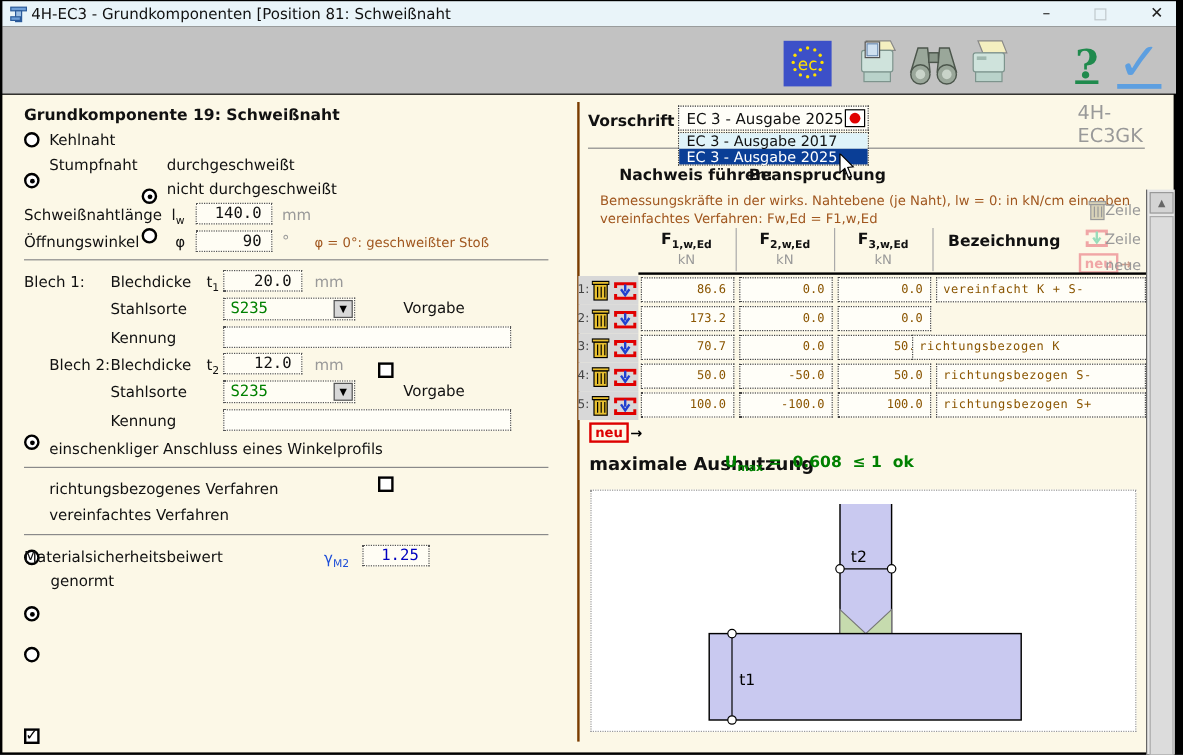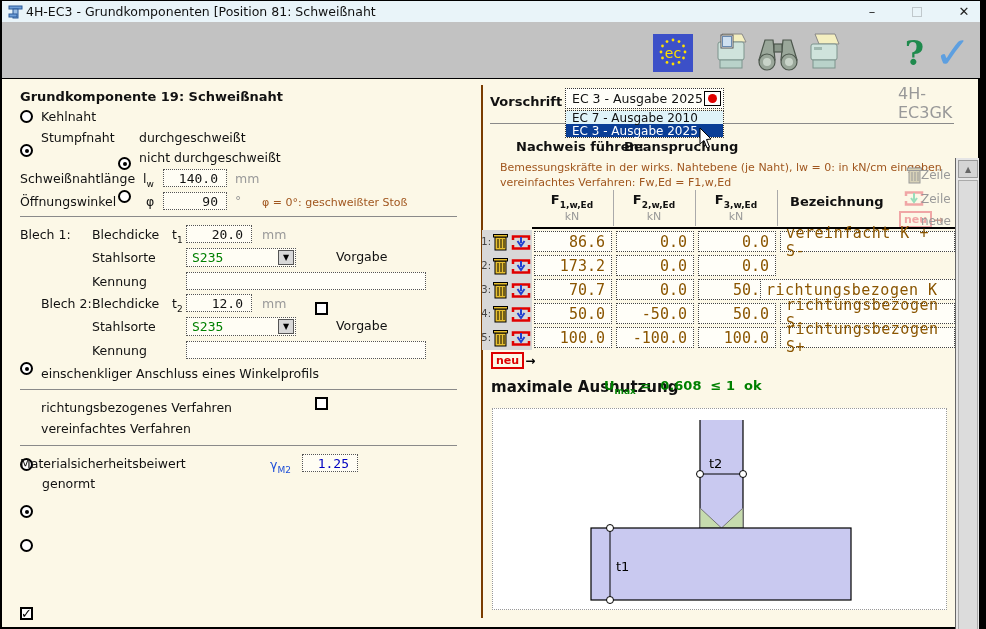--- a/index.html
+++ b/index.html
@@ -8,21 +8,21 @@
     position:relative;width:986px;height:629px;background:#000;
     font-family:"DejaVu Sans",sans-serif;overflow:hidden;
   }
   .abs{position:absolute;}
   
   #titlebar{left:2px;top:1px;width:978px;height:21px;background:#e9f4f9;display:flex;align-items:center;}
   #titlebar .title{font-size:12.5px;color:#111;margin-left:6px;white-space:nowrap;}
   .winbtn{position:absolute;top:0;width:30px;height:21px;display:flex;align-items:center;justify-content:center;font-size:13px;color:#222;cursor:default;}
   
   #toolbar{left:2px;top:22px;width:978px;height:56px;background:#c2c2c2;}
-  .tbtn{position:absolute;display:flex;align-items:center;justify-content:flex-end;}
+  .tbtn{position:absolute;display:flex;align-items:center;justify-content:flex-start;text-decoration:underline;}
   
   #main{left:2px;top:79px;width:976px;height:548px;background:#fcf8e7;}
   .vdivider{left:479px;top:6px;width:2px;height:533px;background:#7a3c00;}
   .hr{height:1px;background:#8a8a8a;}
   .lbl{font-size:12.5px;color:#111;white-space:nowrap;}
   .bold{font-weight:bold;}
   .gray{color:#999;}
   .brown{color:#a0561e;}
   sub{font-size:9px;}
   
@@ -30,21 +30,21 @@
   .radio.sel::after{content:"";position:absolute;left:2.5px;top:2.5px;width:4px;height:4px;background:#000;border-radius:50%;}
   .cb{width:13px;height:13px;border:2px solid #000;background:#fff;position:relative;font-size:0;}
   .cb.checked::after{content:"✓";position:absolute;left:-1px;top:-3px;font-size:13px;font-weight:bold;color:#000;}
   
   .field{border:1px dotted #555;background:#fffdf4;font-family:"DejaVu Sans Mono",monospace;font-size:13px;color:#111;display:flex;align-items:center;justify-content:flex-end;padding-right:8px;}
   .field.empty{background:#fffef8;}
   .select{border:1px dotted #555;background:#fffdf4;display:flex;align-items:center;}
   .select .stext{font-family:"DejaVu Sans Mono",monospace;font-size:13px;color:#008000;padding-left:5px;flex:1;}
   .select .sbtn{width:16px;height:15px;margin-right:1px;background:#d8d8d8;border:1px solid #555;display:flex;align-items:center;justify-content:center;font-size:8px;color:#000;}
   
-  .cell{border:1px dotted #444;background:#fffef8;font-family:"DejaVu Sans Mono",monospace;font-size:15px;color:#8a5500;display:flex;align-items:center;}
+  .cell{border:1px dotted #444;background:#fffef8;font-family:"DejaVu Sans Mono",monospace;font-size:10px;color:#8a5500;display:flex;align-items:center;}
   .cell.num{justify-content:flex-end;padding-right:6px;}
   .cell.name{padding-left:5px;letter-spacing:0.5px;}
   .rowstrip{background:#d8d8d8;}
   .rownum{font-size:10px;color:#444;text-align:right;}
   .clip{overflow:hidden;white-space:nowrap;}
   
   .neu{display:inline-flex;align-items:center;}
   .neu .box{border:2px solid #dd0000;color:#dd0000;font-weight:bold;font-size:11px;padding:0 3px;font-family:"DejaVu Sans",sans-serif;}
   .neu .arr{color:#000;font-size:12px;margin-left:1px;font-weight:bold;}
   .neu.faded .box{border-color:#f0a6a6;color:#f0a6a6;}
@@ -220,21 +220,21 @@
     <div class="abs lbl bold" style="left:488px;top:15px;font-size:13px">Vorschrift</div>
     <div class="abs hr" style="left:488px;top:44px;width:464px;background:#8a8a8a"></div>
 
     <div class="abs" style="left:563px;top:9px;width:159px;height:21px;border:1px dotted #333;background:#fffef8;display:flex;align-items:center;z-index:5">
       <span class="lbl" style="padding-left:6px;flex:1">EC 3 - Ausgabe 2025</span>
       <span style="width:17px;height:15px;margin-right:2px;background:#fff;border:1px solid #000;display:flex;align-items:center;justify-content:center">
         <span style="width:9px;height:9px;border-radius:50%;background:#e00000;display:block"></span>
       </span>
     </div>
     <div class="abs" id="vs-list" style="left:563px;top:31px;width:159px">
-      <div class="opt plain">EC 7 - Ausgabe 2010</div>
+      <div class="opt plain">EC 3 - Ausgabe 2017</div>
       <div class="opt selected">EC 3 - Ausgabe 2025</div>
     </div>
     <svg class="abs" style="left:697px;top:49px;z-index:7" width="14" height="22">
       <polygon points="1,0 1,16 5,12.5 8,20 10.5,19 7.5,11.5 12,11" fill="#fff" stroke="#000" stroke-width="1"></polygon>
     </svg>
 
     <div class="abs cb checked" style="left:491px;top:60px;width:14px;height:14px"></div>
     <div class="abs lbl bold" style="left:514px;top:60px;font-size:13px">Nachweis führen:</div>
     <div class="abs lbl bold" style="left:622px;top:60px;font-size:13px">Beanspruchung</div>
 

